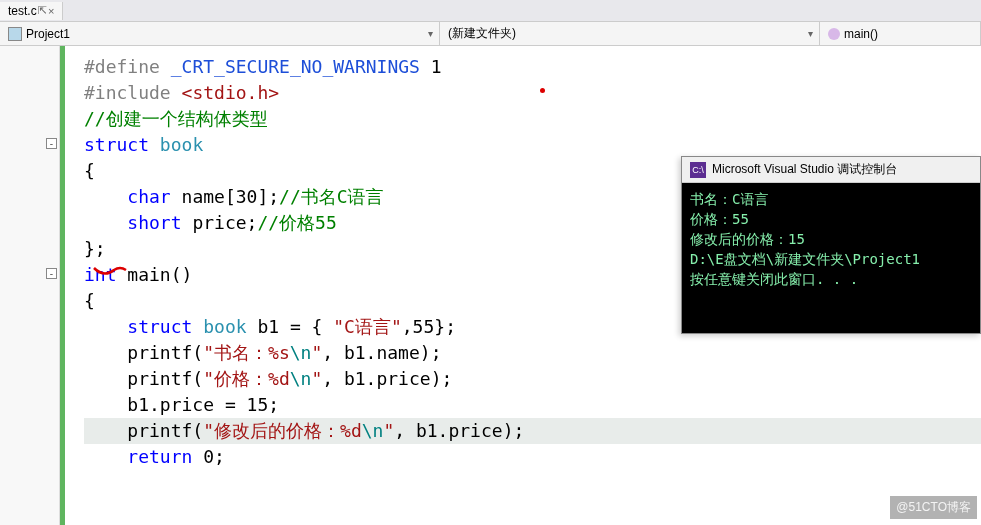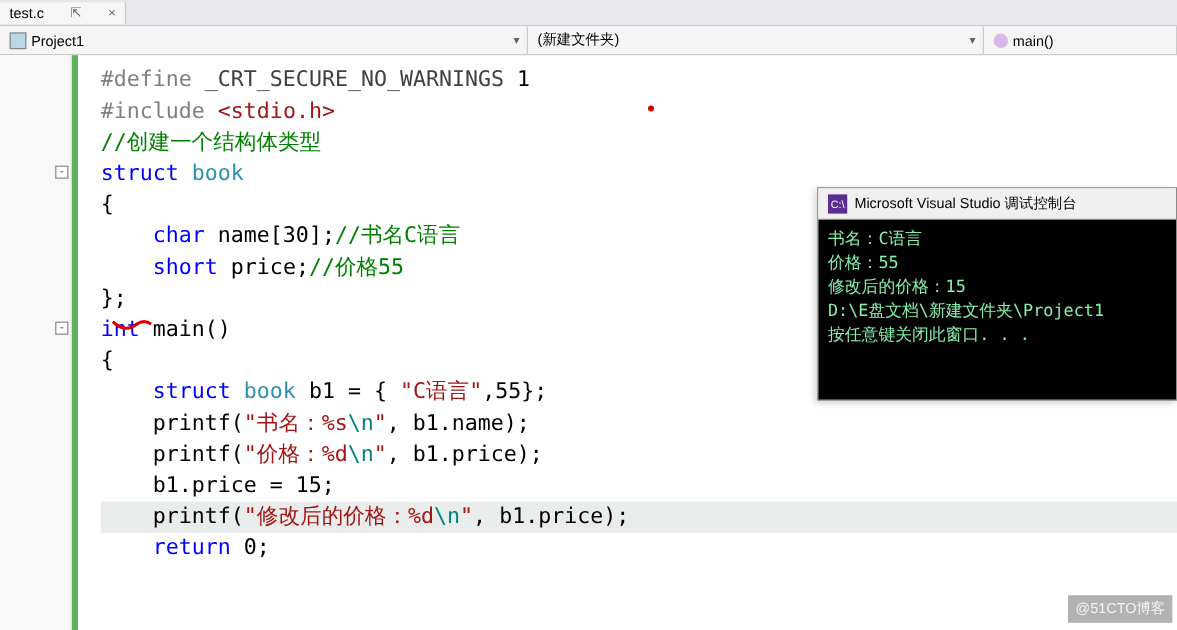--- a/index.html
+++ b/index.html
@@ -17,21 +17,21 @@
       display: flex;
       align-items: center;
       border-bottom: 1px solid #ccc;
     }
     .file-tab {
       background: #f6f6f6;
       padding: 2px 8px;
       font-size: 12px;
       display: flex;
       align-items: center;
-      gap: 22px;
+      gap: 1px;
       border-right: 1px solid #ccc;
     }
     .pin-icon, .close-x {
       font-size: 11px;
       color: #666;
     }
     .nav-bar {
       height: 24px;
       display: flex;
       border-bottom: 1px solid #ccc;
@@ -104,21 +104,21 @@
     .code-content {
       flex: 1;
       padding: 8px 0 0 24px;
       font-family: "NSimSun", "SimSun", Consolas, monospace;
       font-size: 18px;
       line-height: 26px;
       position: relative;
     }
     .code-line { white-space: pre; }
     .kw-preproc { color: #808080; }
-    .kw-macro { color: #404040; }
+    .kw-macro { color: #1d4ed8; }
     .kw-include { color: #a31515; }
     .comment { color: #008000; }
     .keyword { color: #0000ff; }
     .type-name { color: #2b91af; }
     .identifier { color: #000; }
     .string { color: #a31515; }
     .escape { color: #008080; }
     .punct { color: #000; }
     .line-highlight {
       background: #e8ecea;

